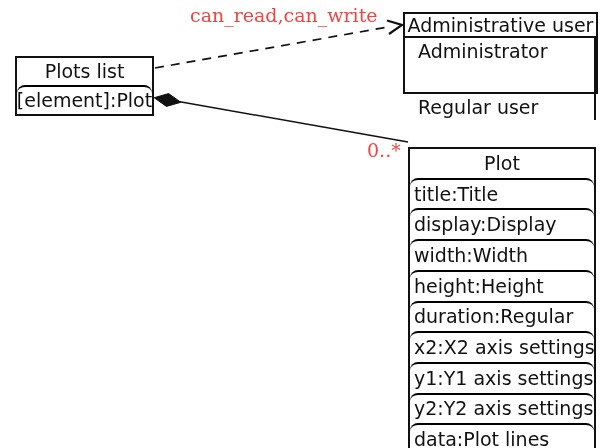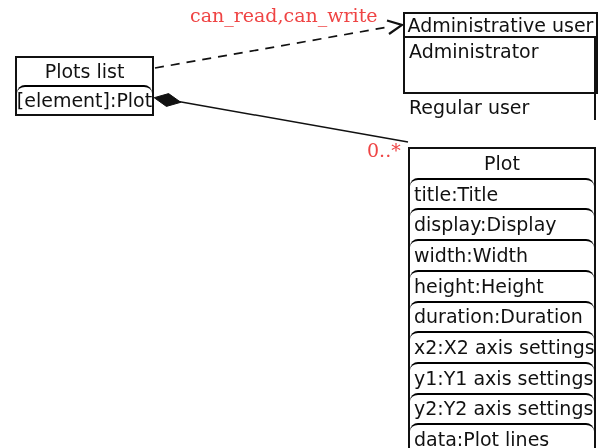--- a/index.html
+++ b/index.html
@@ -18,21 +18,21 @@
   }
   .node {
     position: absolute;
     box-sizing: border-box;
     background: #ffffff;
     border: 2px solid #111111;
   }
   .cell {
     display: flex;
     align-items: center;
-    padding: 0 4px;
+    padding: 0 13px;
     white-space: nowrap;
     overflow: hidden;
     font-size: 19px;
     line-height: 1;
   }
   .cell.center { justify-content: center; }
   .vstack { display: flex; flex-direction: column; height: 100%; }
   .vstack > .row {
     flex: 1 1 0;
     display: flex;
@@ -109,21 +109,21 @@
     </div>
   </div>
 
   <div class="node" style="left:408px; top:127px; width:188px; height:309px;margin-top:20px;">
     <div class="vstack">
       <div class="row center">Plot</div>
       <div class="row">title:Title</div>
       <div class="row">display:Display</div>
       <div class="row">width:Width</div>
       <div class="row">height:Height</div>
-      <div class="row">duration:Duration</div>
+      <div class="row">duration:Regular</div>
       <div class="row">x2:X2 axis settings</div>
       <div class="row">y1:Y1 axis settings</div>
       <div class="row">y2:Y2 axis settings</div>
       <div class="row">data:Plot lines</div>
     </div>
   </div>
 
   <div class="edge-label" style="left:190px; top:4px;">can_read,can_write</div>
   <div class="edge-label" style="left:367px; top:139px;">0..*</div>
 

